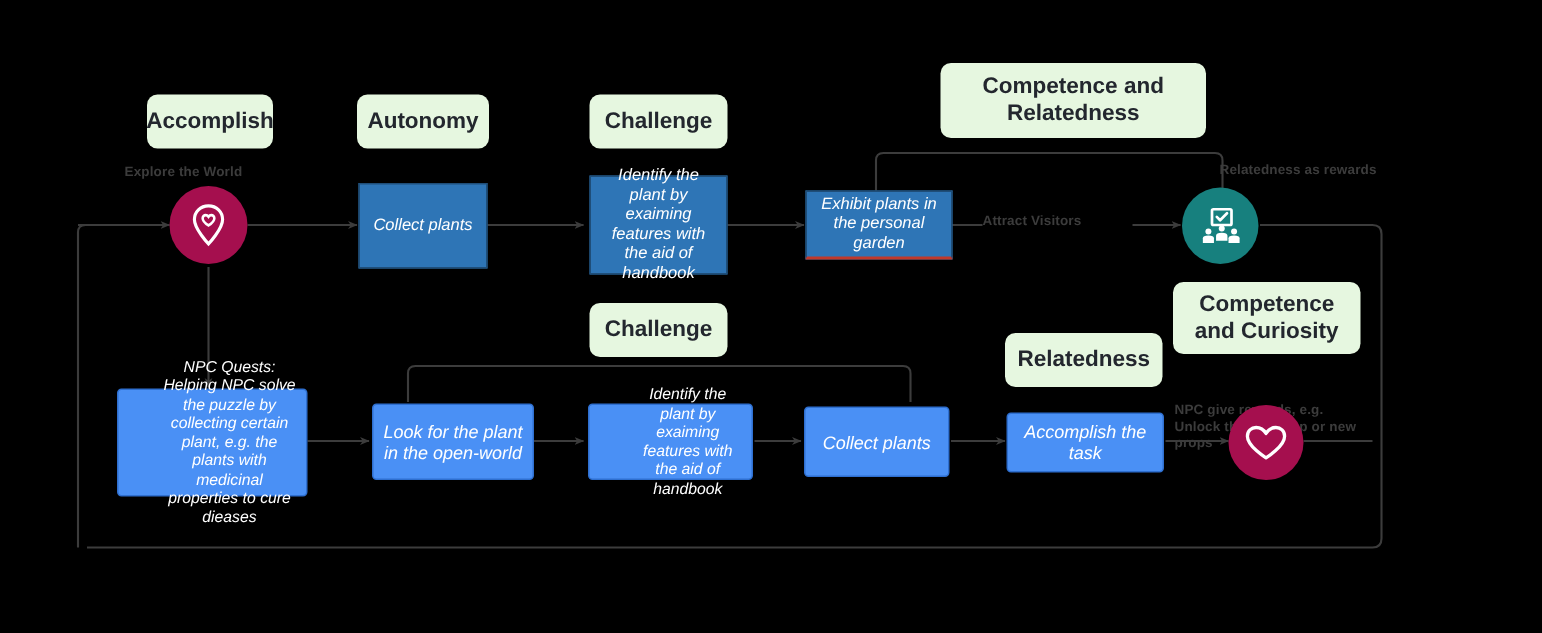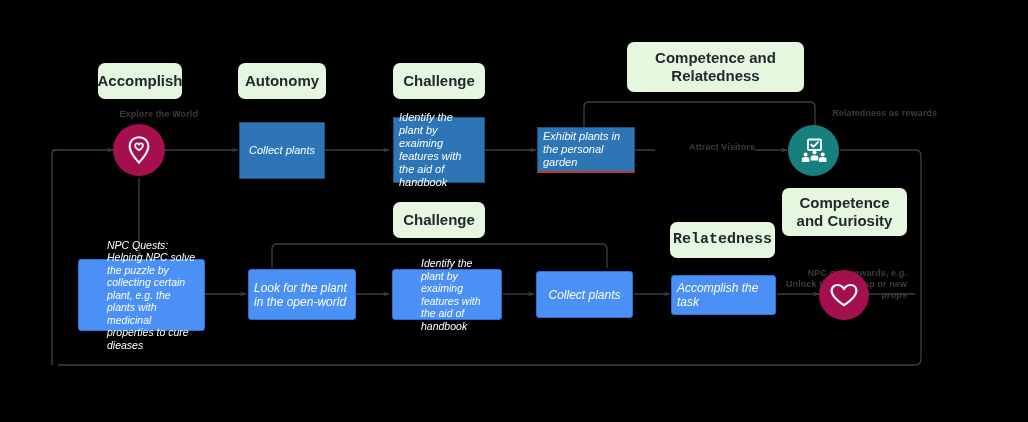--- a/index.html
+++ b/index.html
@@ -38,20 +38,21 @@
     padding: 4px 8px;
   }
   .proc {
     position: absolute;
     box-sizing: border-box;
     color: #FFFFFF;
     font-style: italic;
     display: flex;
     align-items: center;
     justify-content: center;
+    text-align: center;
     padding: 3px 5px;
     line-height: 13px;
     font-size: 11px;
   }
   .proc.dark {
     background: #2E75B6;
     border: 1px solid #1F4E79;
   }
   .proc.dark.redline {
     border-bottom: 2px solid #C0392B;
@@ -76,21 +77,21 @@
     justify-content: center;
   }
   .icon-circle.pink { background: #A50F4E; }
   .icon-circle.teal { background: #17807E; }
   .edgelbl {
     position: absolute;
     color: #3C3C3C;
     font-weight: bold;
     font-size: 9px;
     line-height: 11px;
-    text-align: right;
+    text-align: left;
     letter-spacing: 0.1px;
   }
 </style>
 </head>
 <body>
 
 <div id="canvas">
 
   <svg class="wires" viewBox="0 0 1028 422" xmlns="http://www.w3.org/2000/svg">
     <defs>
@@ -144,21 +145,21 @@
   </div>
 
   <div class="tag" style="left:627px; top:42px; width:177px; height:50px;">
     <span>Competence and Relatedness</span>
   </div>
 
   <div class="tag" style="left:393px; top:202px; width:92px; height:36px;">
     <span>Challenge</span>
   </div>
 
-  <div class="tag" style="left:670px; top:222px; width:105px; height:36px;font-family:Liberation Mono, monospace;">
+  <div class="tag" style="left:670px; top:222px; width:105px; height:36px;">
     <span>Relatedness</span>
   </div>
 
   <div class="tag" style="left:782px; top:188px; width:125px; height:48px;">
     <span>Competence and Curiosity</span>
   </div>
 
   <div class="edgelbl" style="left:83px; top:109px; width:115px;">Explore the World</div>
 
   <div class="edgelbl" style="left:655px; top:142px; width:100px; background:#000;">Attract Visitors</div>

